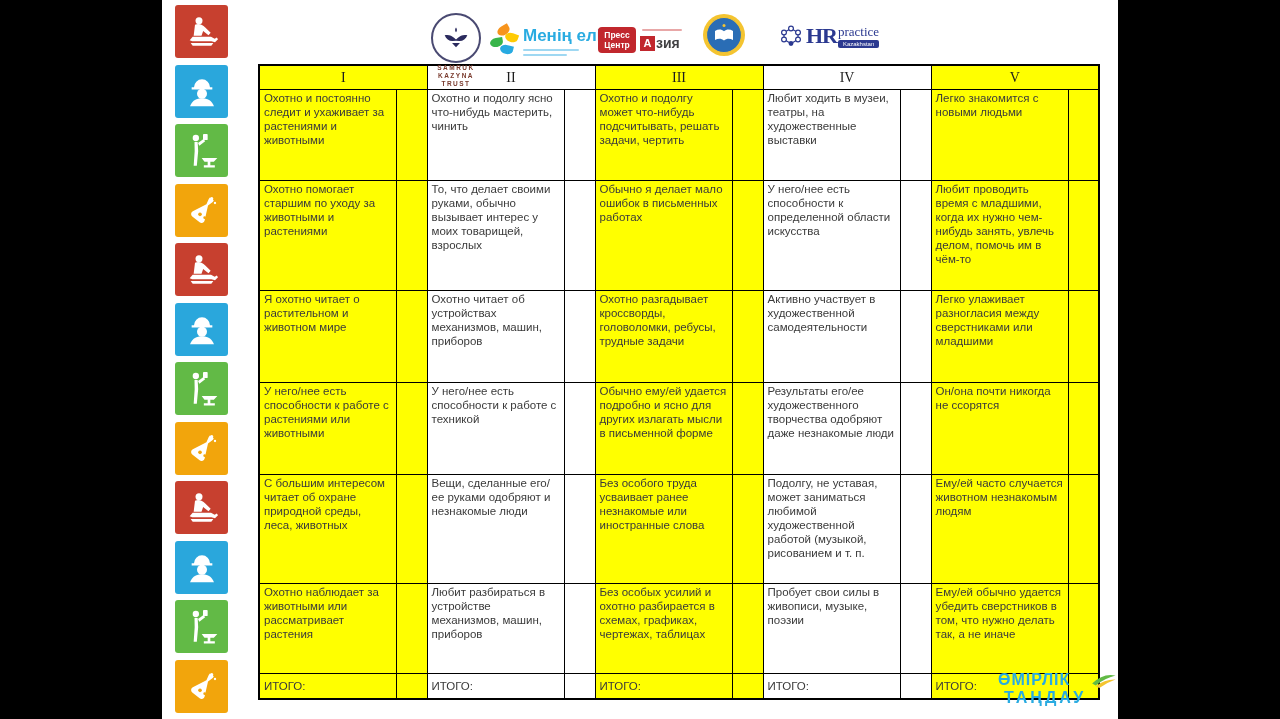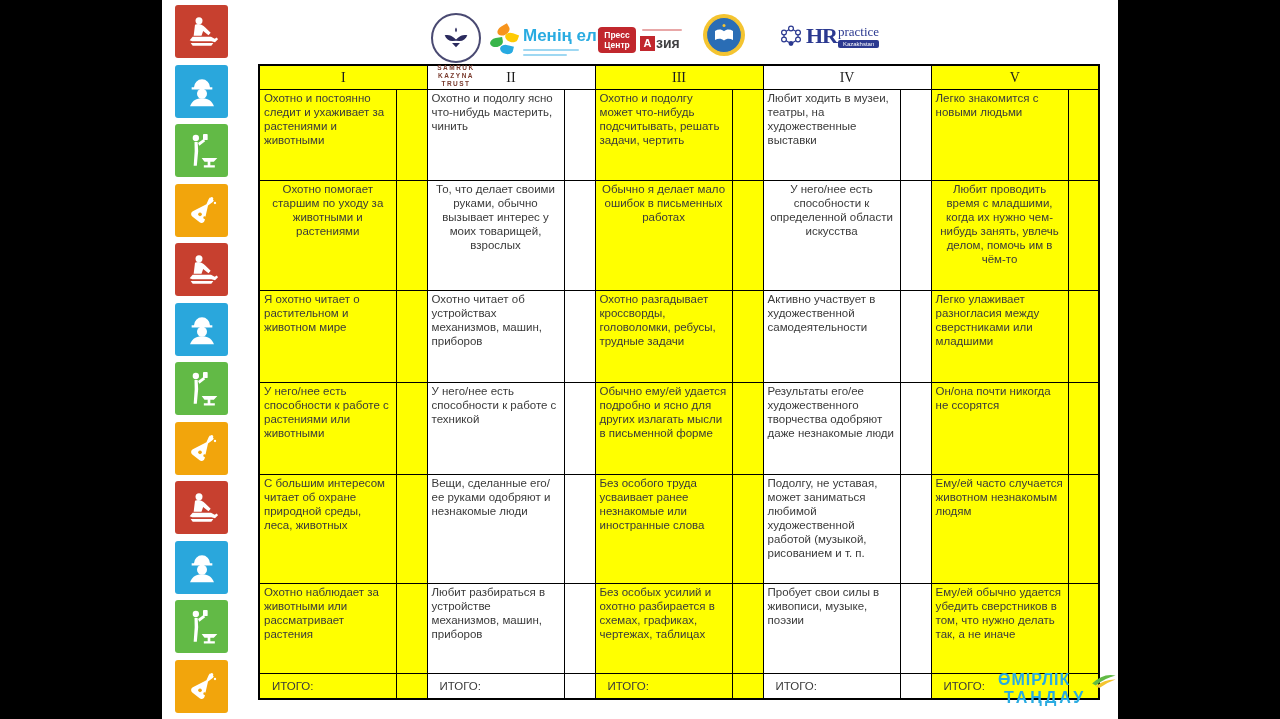--- a/index.html
+++ b/index.html
@@ -47,21 +47,21 @@
   .hr-stack{display:flex;flex-direction:column;margin-left:1px;}
   .hr-small{font-family:"Liberation Serif",serif;font-size:13px;color:#2b3990;}
   .hr-badge{background:#2b3990;color:#fff;font-size:6px;padding:1px 4px;border-radius:2px;text-align:center;}
 
   
   .survey{position:absolute;left:96px;top:64px;width:840px;border-collapse:collapse;table-layout:fixed;
           z-index:1;border:2px solid #000;}
   .survey th,.survey td{border:1px solid #000;overflow:hidden;}
   .survey th{height:21px;font-family:"Liberation Serif",serif;font-size:14px;font-weight:400;color:#1d1d1d;}
   .text-cell{vertical-align:top;padding:1px 4px 0 4px;font-size:11.5px;line-height:1.22;color:#3a3a3a;}
-  .total-cell{height:24px;vertical-align:middle;padding:0 12px;font-size:11.5px;color:#3a3a3a;}
+  .total-cell{height:24px;vertical-align:middle;padding:0 4px;font-size:11.5px;color:#3a3a3a;}
   .tone-yellow{background:#ffff00;}
   .tone-white{background:#ffffff;margin-top:6px;}
 
   
   .footer-brand{position:absolute;left:836px;top:671px;width:120px;color:#29abe1;z-index:2;}
   .fb-row{display:flex;align-items:center;gap:20px;}
   .fb-l1,.fb-l2{font-size:16px;font-weight:bold;letter-spacing:1px;line-height:1.15;}
   .fb-l2{letter-spacing:3px;margin-left:6px;}
   .swoosh{width:30px;height:18px;}
 </style>
@@ -274,21 +274,21 @@
             <td class="tone-yellow"></td>
             <td class="text-cell tone-white">Охотно и подолгу ясно что-нибудь мастерить, чинить</td>
             <td class="tone-white"></td>
             <td class="text-cell tone-yellow">Охотно и подолгу может что-нибудь подсчитывать, решать задачи, чертить</td>
             <td class="tone-yellow"></td>
             <td class="text-cell tone-white">Любит ходить в музеи, театры, на художественные выставки</td>
             <td class="tone-white"></td>
             <td class="text-cell tone-yellow">Легко знакомится с новыми людьми</td>
             <td class="tone-yellow"></td>
           </tr>
-          <tr style="height: 110px; text-align: center;">
+          <tr style="height: 110px;">
             <td class="text-cell tone-yellow">Охотно помогает старшим по уходу за животными и растениями</td>
             <td class="tone-yellow"></td>
             <td class="text-cell tone-white">То, что делает своими руками, обычно вызывает интерес у моих товарищей, взрослых</td>
             <td class="tone-white"></td>
             <td class="text-cell tone-yellow">Обычно я делает мало ошибок в письменных работах</td>
             <td class="tone-yellow"></td>
             <td class="text-cell tone-white">У него/нее есть способности к определенной области искусства</td>
             <td class="tone-white"></td>
             <td class="text-cell tone-yellow">Любит проводить время с младшими, когда их нужно чем-нибудь занять, увлечь делом, помочь им в чём-то</td>
             <td class="tone-yellow"></td>

